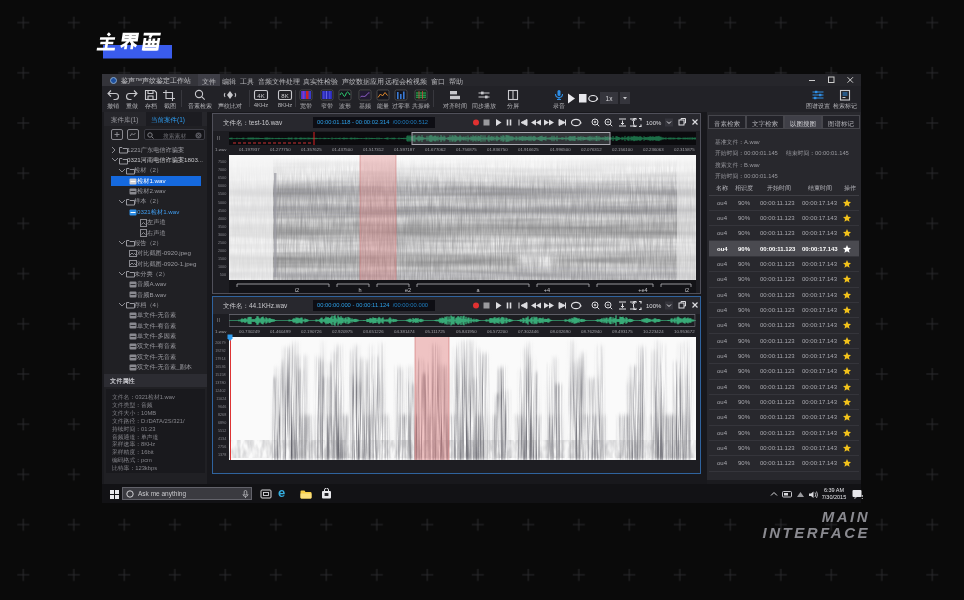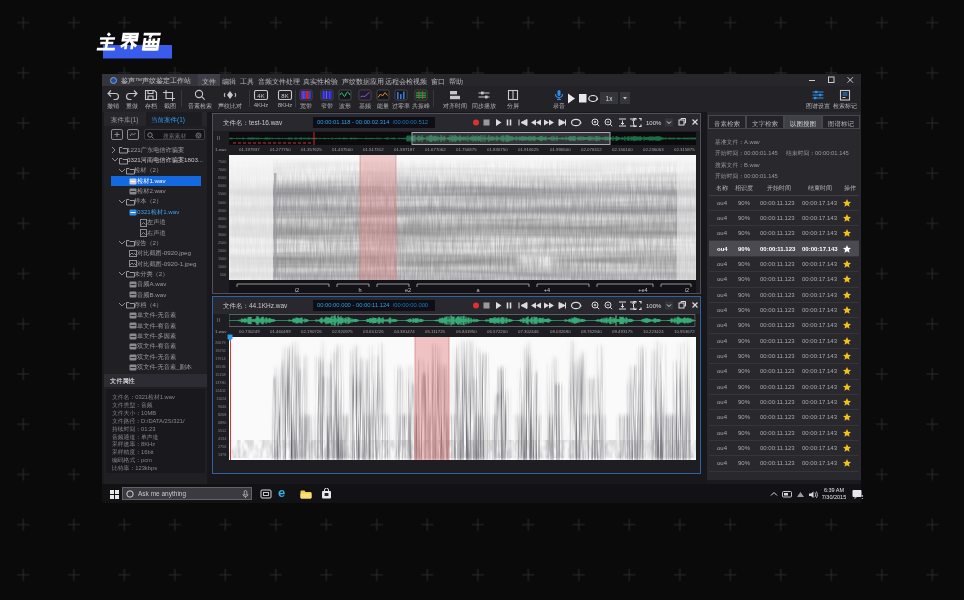--- a/index.html
+++ b/index.html
@@ -58,20 +58,21 @@
 
 <path d="M48 3.2h17"></path>
         <path d="M56 3.5l-1.5 3.4"></path>
         <path d="M50 7v11.2h13.8V7"></path>
         <path d="M50 18.2h13.8"></path>
         <path d="M55 7.5v7.8"></path>
         <path d="M59 7.5v7.8"></path>
         <path d="M50.5 11h12.8M50.5 15h12.8"></path>
 </g>
 </svg>
+<div class="abs" id="brand">MAIN<br>INTERFACE</div>
 <div class="abs" id="shot">
   <div class="abs" id="tbar">
     <div class="tl"></div>
     <div style="position:absolute;left:8px;top:2.5px;width:7px;height:7px;border-radius:50%;background:#1d4f9e;border:1px solid #88a8cc;"></div>
     <div class="ttl">鉴声™声纹鉴定工作站</div>
     <div class="menu" style="left:96px;width:22px;height:12px;top:0;background:#3e3e46;padding-top:2.5px;text-align:center;">文件</div>
     <div class="menu" style="left:120px;">编辑</div>
     <div class="menu" style="left:138px;">工具</div>
     <div class="menu" style="left:156px;">音频文件处理</div>
     <div class="menu" style="left:201px;">真实性检验</div>

